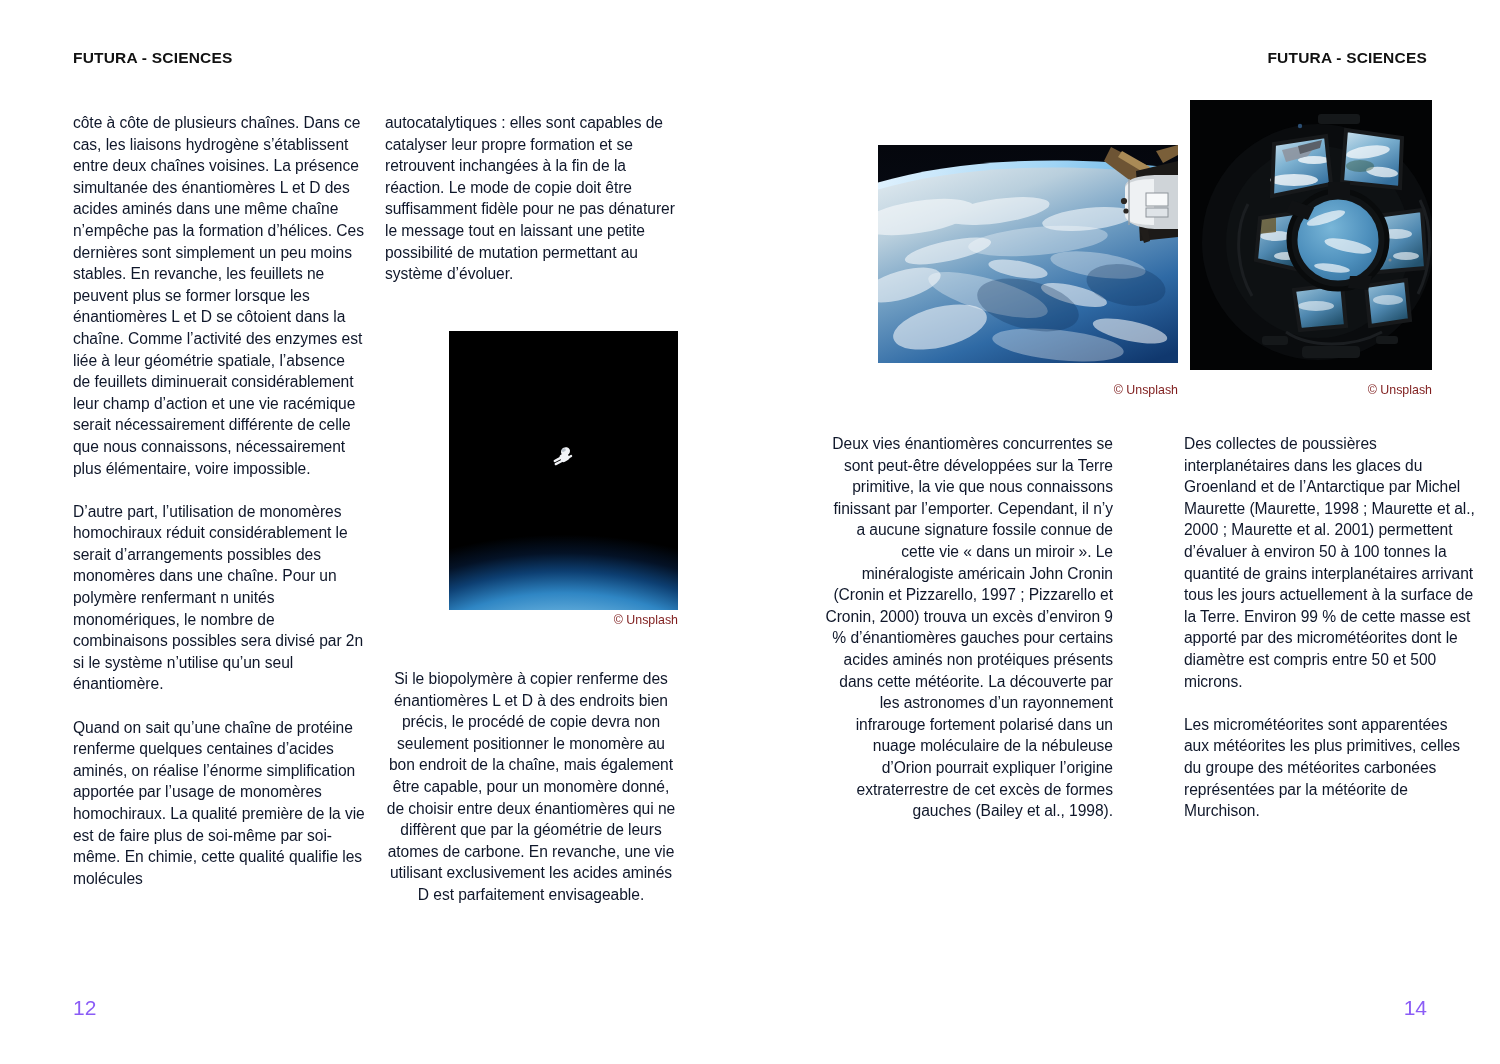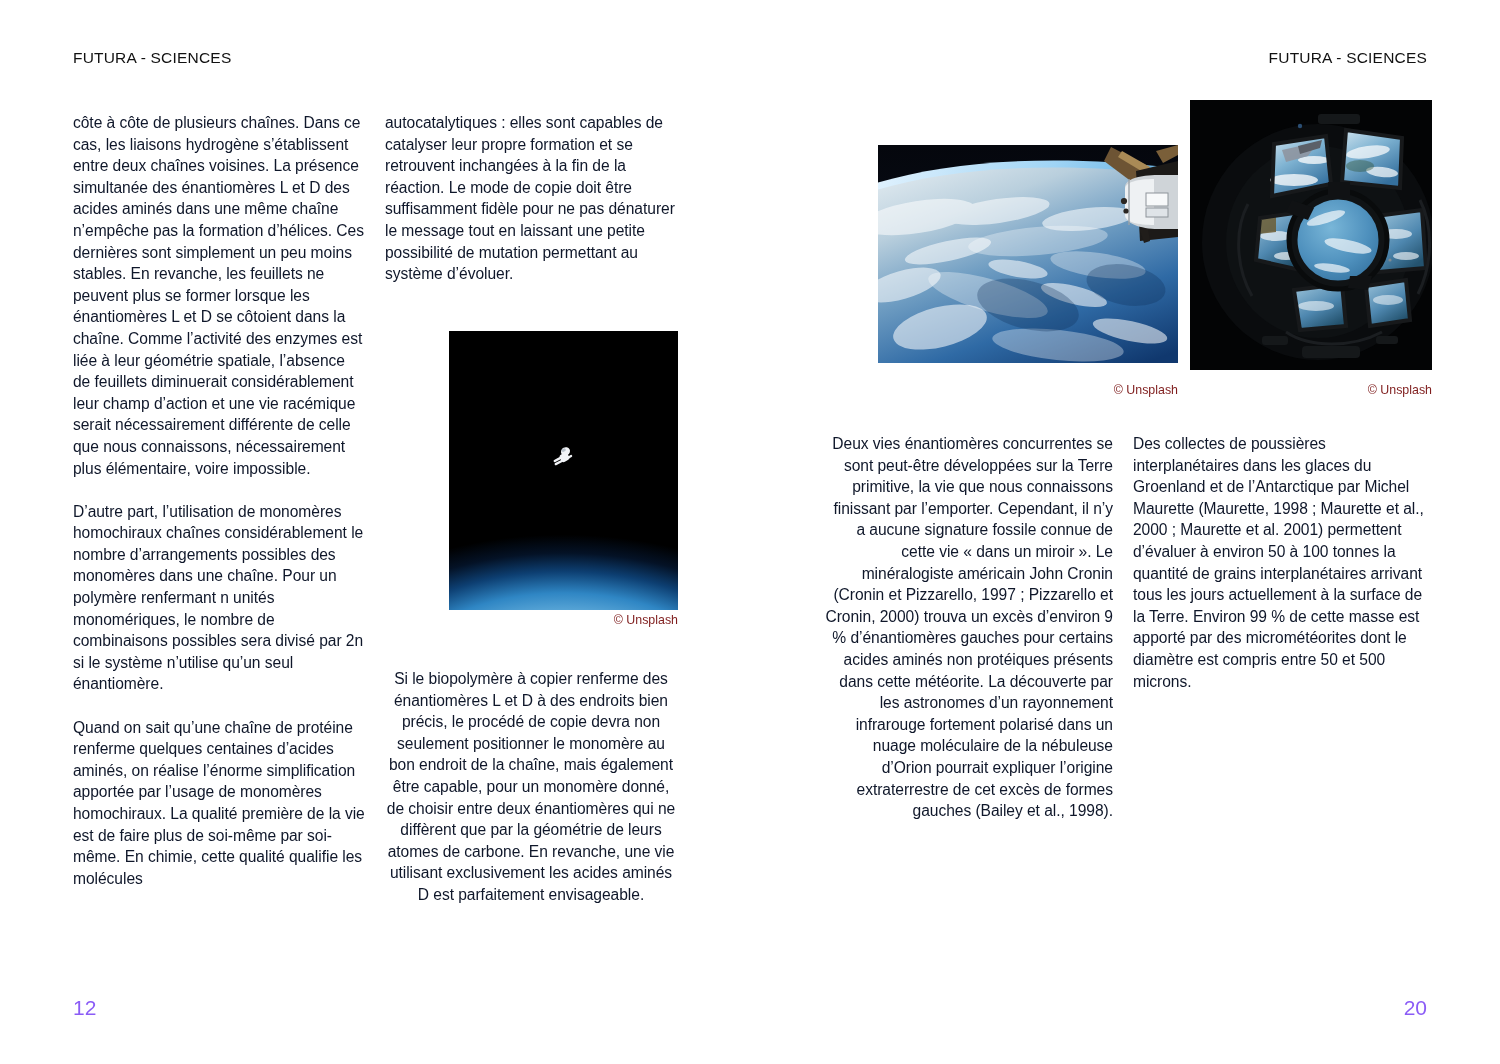--- a/index.html
+++ b/index.html
@@ -17,21 +17,21 @@
     width: 1500px;
     height: 1064px;
     background: #ffffff;
     overflow: hidden;
   }
 
   
   .running-head {
     position: absolute;
     font-size: 15.5px;
-    font-weight: 400;
+    font-weight: 700;
     letter-spacing: 0.2px;
     color: #111111;
     white-space: nowrap;
   }
   #head-left  { left: 73px;  top: 49px; }
   #head-right { right: 73px; top: 49px; text-align: right; }
 
   
   .folio {
     position: absolute;
@@ -52,21 +52,21 @@
     letter-spacing: -0.05px;
   }
   .column p {
     margin: 0 0 21.6px 0;
   }
   .column p:last-child { margin-bottom: 0; }
 
   #col-1 { left: 73px;   top: 112px; width: 292px; }
   #col-2 { left: 385px;  top: 112px; width: 292px; }
   #col-3 { left: 825px;  top: 433px; width: 288px; text-align: right; }
-  #col-4 { left: 1133px; top: 433px; width: 292px; }
+  #col-4 { left: 1184px; top: 433px; width: 292px; }
 
   
   .figure { position: absolute; }
   .figure .frame {
     width: 100%;
     height: 100%;
     overflow: hidden;
     position: relative;
     background: #000;
   }
@@ -104,21 +104,21 @@
 </style>
 </head>
 <body>
 
 <div id="spread">
 
   <div class="running-head" id="head-left">FUTURA - SCIENCES</div>
 
   <div class="column" id="col-1">
     <p>côte à côte de plusieurs chaînes. Dans ce cas, les liaisons hydrogène s’établissent entre deux chaînes voisines. La présence simultanée des énantiomères L et D des acides aminés dans une même chaîne n’empêche pas la formation d’hélices. Ces dernières sont simplement un peu moins stables. En revanche, les feuillets ne peuvent plus se former lorsque les énantiomères L et D se côtoient dans la chaîne. Comme l’activité des enzymes est liée à leur géométrie spatiale, l’absence de feuillets diminuerait considérablement leur champ d’action et une vie racémique serait nécessairement différente de celle que nous connaissons, nécessairement plus élémentaire, voire impossible.</p>
-    <p>D’autre part, l’utilisation de monomères homochiraux chaînes considérablement le nombre d’arrangements possibles des monomères dans une chaîne. Pour un polymère renfermant n unités monomériques, le nombre de combinaisons possibles sera divisé par 2n si le système n’utilise qu’un seul énantiomère.</p>
+    <p>D’autre part, l’utilisation de monomères homochiraux réduit considérablement le serait d’arrangements possibles des monomères dans une chaîne. Pour un polymère renfermant n unités monomériques, le nombre de combinaisons possibles sera divisé par 2n si le système n’utilise qu’un seul énantiomère.</p>
     <p>Quand on sait qu’une chaîne de protéine renferme quelques centaines d’acides aminés, on réalise l’énorme simplification apportée par l’usage de monomères homochiraux. La qualité première de la vie est de faire plus de soi-même par soi-même. En chimie, cette qualité qualifie les molécules</p>
   </div>
 
   <div class="column" id="col-2">
     <p>autocatalytiques : elles sont capables de catalyser leur propre formation et se retrouvent inchangées à la fin de la réaction. Le mode de copie doit être suffisamment fidèle pour ne pas dénaturer le message tout en laissant une petite possibilité de mutation permettant au système d’évoluer.</p>
   </div>
 
   <div class="figure" id="fig-astronaut">
     <div class="frame">
       <div class="sky-astronaut"></div>
@@ -323,17 +323,18 @@
     </div>
   </div>
   <div class="caption" id="cap-cupola">© Unsplash</div>
 
   <div class="column" id="col-3">
     <p>Deux vies énantiomères concurrentes se sont peut-être développées sur la Terre primitive, la vie que nous connaissons finissant par l’emporter. Cependant, il n’y a aucune signature fossile connue de cette vie « dans un miroir ». Le minéralogiste américain John Cronin (Cronin et Pizzarello, 1997 ; Pizzarello et Cronin, 2000) trouva un excès d’environ 9 % d’énantiomères gauches pour certains acides aminés non protéiques présents dans cette météorite. La découverte par les astronomes d’un rayonnement infrarouge fortement polarisé dans un nuage moléculaire de la nébuleuse d’Orion pourrait expliquer l’origine extraterrestre de cet excès de formes gauches (Bailey et al., 1998).</p>
   </div>
 
   <div class="column" id="col-4">
     <p>Des collectes de poussières interplanétaires dans les glaces du Groenland et de l’Antarctique par Michel Maurette (Maurette, 1998 ; Maurette et al., 2000 ; Maurette et al. 2001) permettent d’évaluer à environ 50 à 100 tonnes la quantité de grains interplanétaires arrivant tous les jours actuellement à la surface de la Terre. Environ 99 % de cette masse est apporté par des micrométéorites dont le diamètre est compris entre 50 et 500 microns.</p>
-  </div>
-
-  <div class="folio" id="folio-right">20</div>
+    <p>Les micrométéorites sont apparentées aux météorites les plus primitives, celles du groupe des météorites carbonées représentées par la météorite de Murchison.</p>
+  </div>
+
+  <div class="folio" id="folio-right">14</div>
 
 </div>
 
 </body></html>

